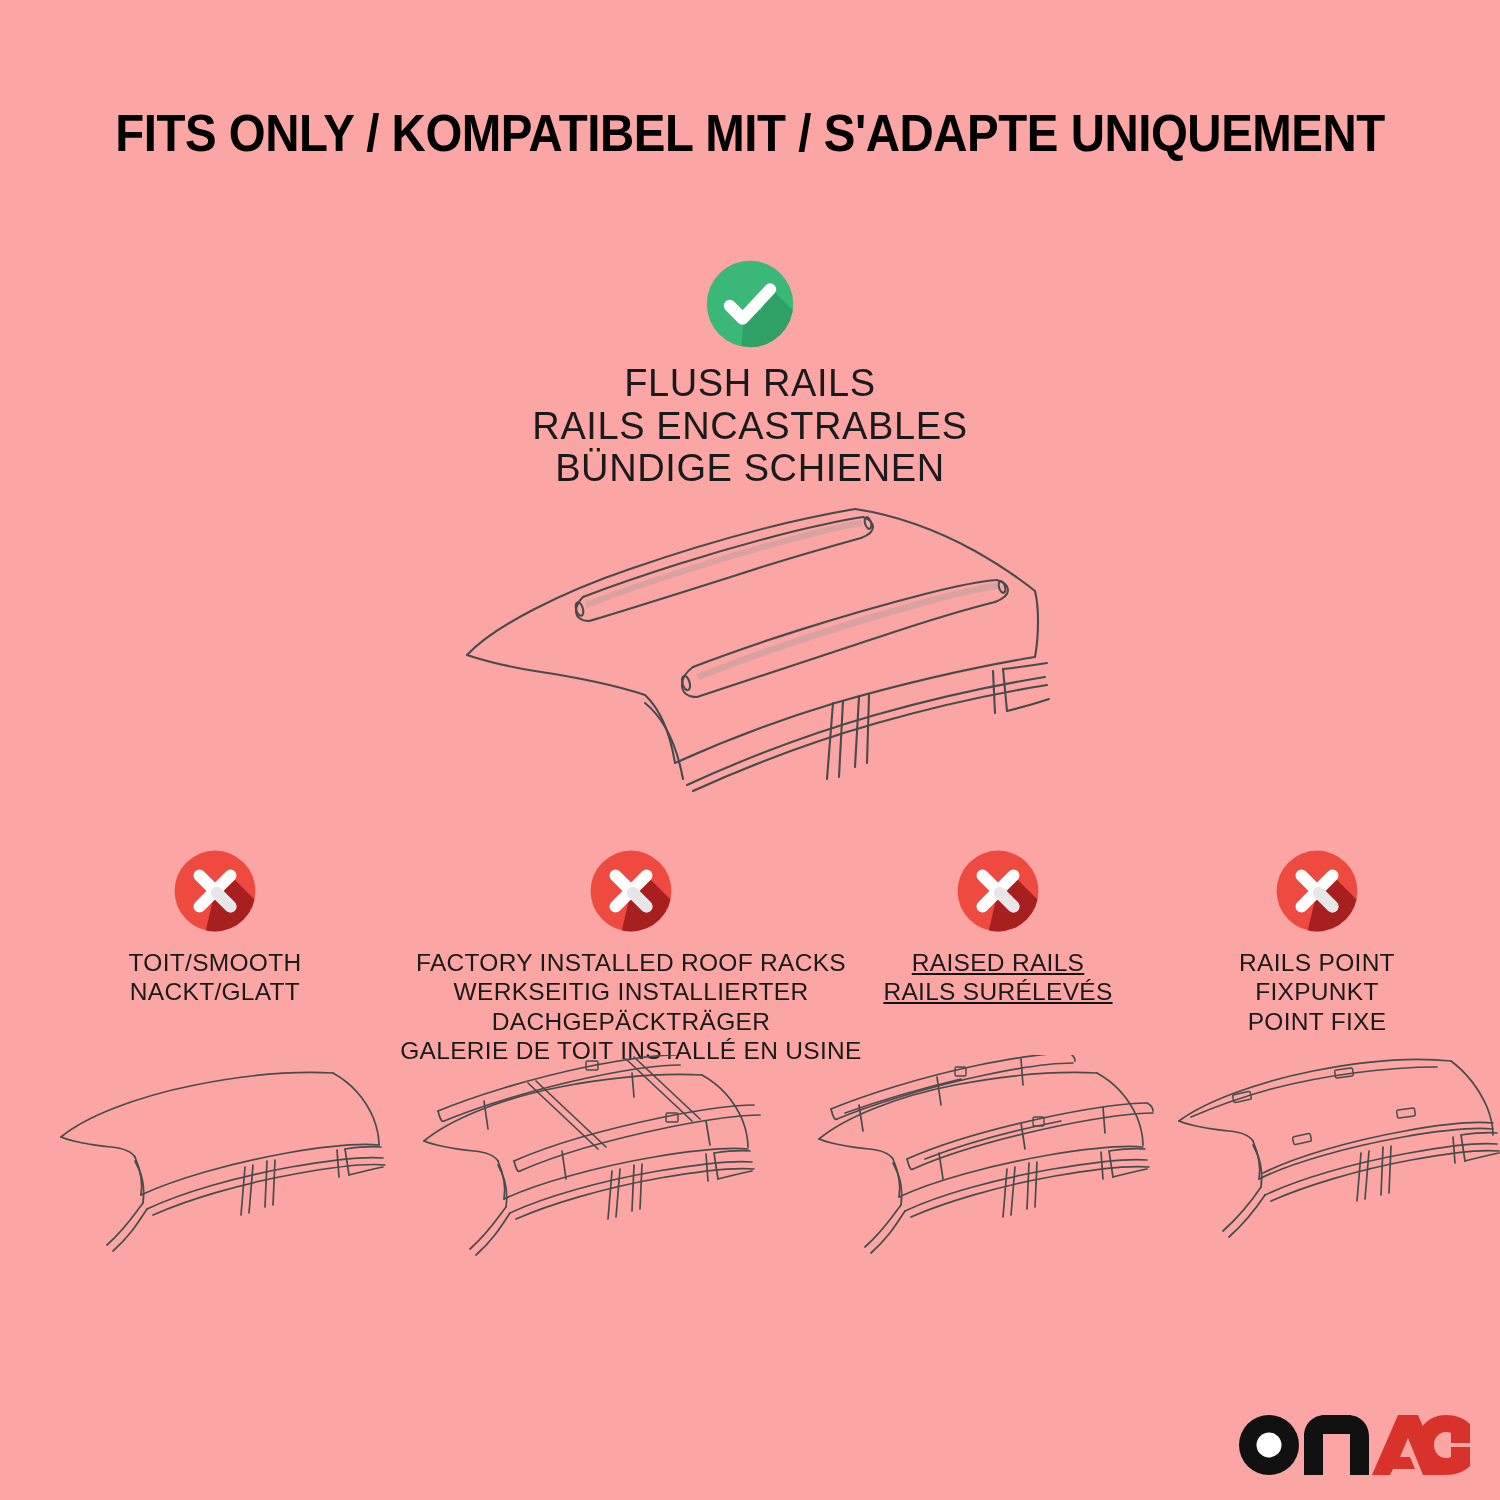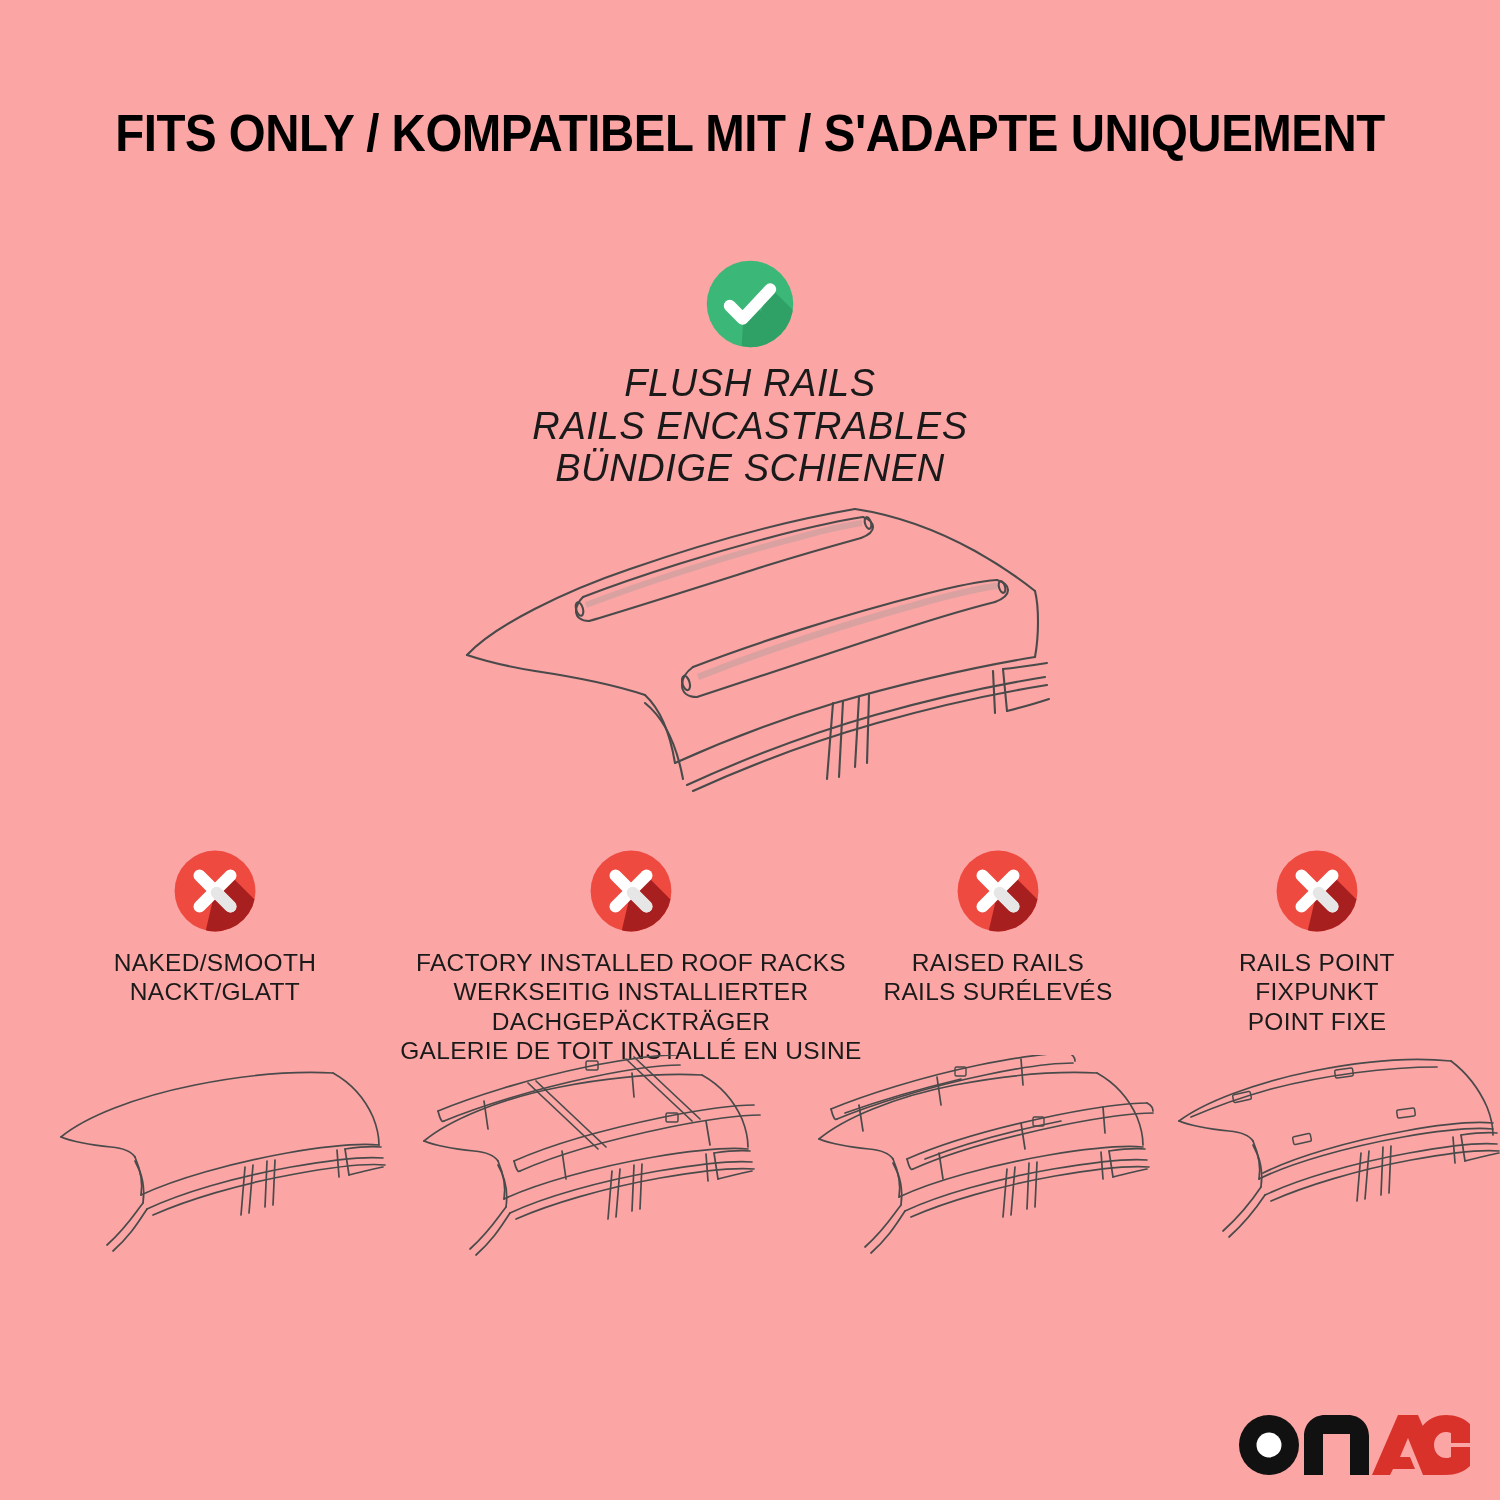--- a/index.html
+++ b/index.html
@@ -51,21 +51,20 @@
     width: 92px;
     height: 92px;
   }
   .fits-text {
     margin-top: 12px;
     font-size: 38px;
     line-height: 1.12;
     color: #1a1a1a;
     letter-spacing: 0.6px;
     font-weight: normal;
-    font-style: italic;
   }
   .fits-text div { white-space: nowrap; }
 
   
   .hero-illo {
     position: absolute;
     left: 455px;
     top: 495px;
     width: 600px;
     height: 300px;
@@ -95,21 +94,21 @@
     font-size: 24.5px;
     line-height: 1.2;
     color: #1a1a1a;
     letter-spacing: 0.3px;
   }
   .notfit-label div { white-space: nowrap; }
 
   
   .col-1 { left: 42px;   width: 346px; }
   .col-2 { left: 392px;  width: 478px; }
-  .col-3 { left: 828px;  width: 340px; }
+  .col-3 { left: 828px;  width: 340px; text-decoration: underline; }
   .col-4 { left: 1172px; width: 290px; }
 
   
   .bottom-illo {
     position: absolute;
     top: 1055px;
     height: 220px;
   }
   .bi-1 { left: 55px;   width: 345px; }
   .bi-2 { left: 420px;  width: 370px; }
@@ -216,21 +215,21 @@
         </g>
         <g stroke="#ffffff" stroke-width="14" stroke-linecap="round" clip-path="url(#xc1)">
           <line x1="32" y1="32" x2="68" y2="68"></line>
           <line x1="68" y1="32" x2="32" y2="68"></line>
         </g>
         <g stroke="#e2e2e2" stroke-width="14" stroke-linecap="round" clip-path="url(#xc1)" opacity="0.85">
           <line x1="52" y1="52" x2="68" y2="68"></line>
         </g>
       </svg>
       <div class="notfit-label">
-        <div>NAKED/SMOOTH</div>
+        <div>TOIT/SMOOTH</div>
         <div>NACKT/GLATT</div>
       </div>
     </div>
 
     <div class="notfit-col col-2">
       <svg class="x-icon" viewBox="0 0 100 100">
         <defs>
             <clipPath id="xc2">
               <circle cx="50" cy="50" r="47"></circle>
             </clipPath>

